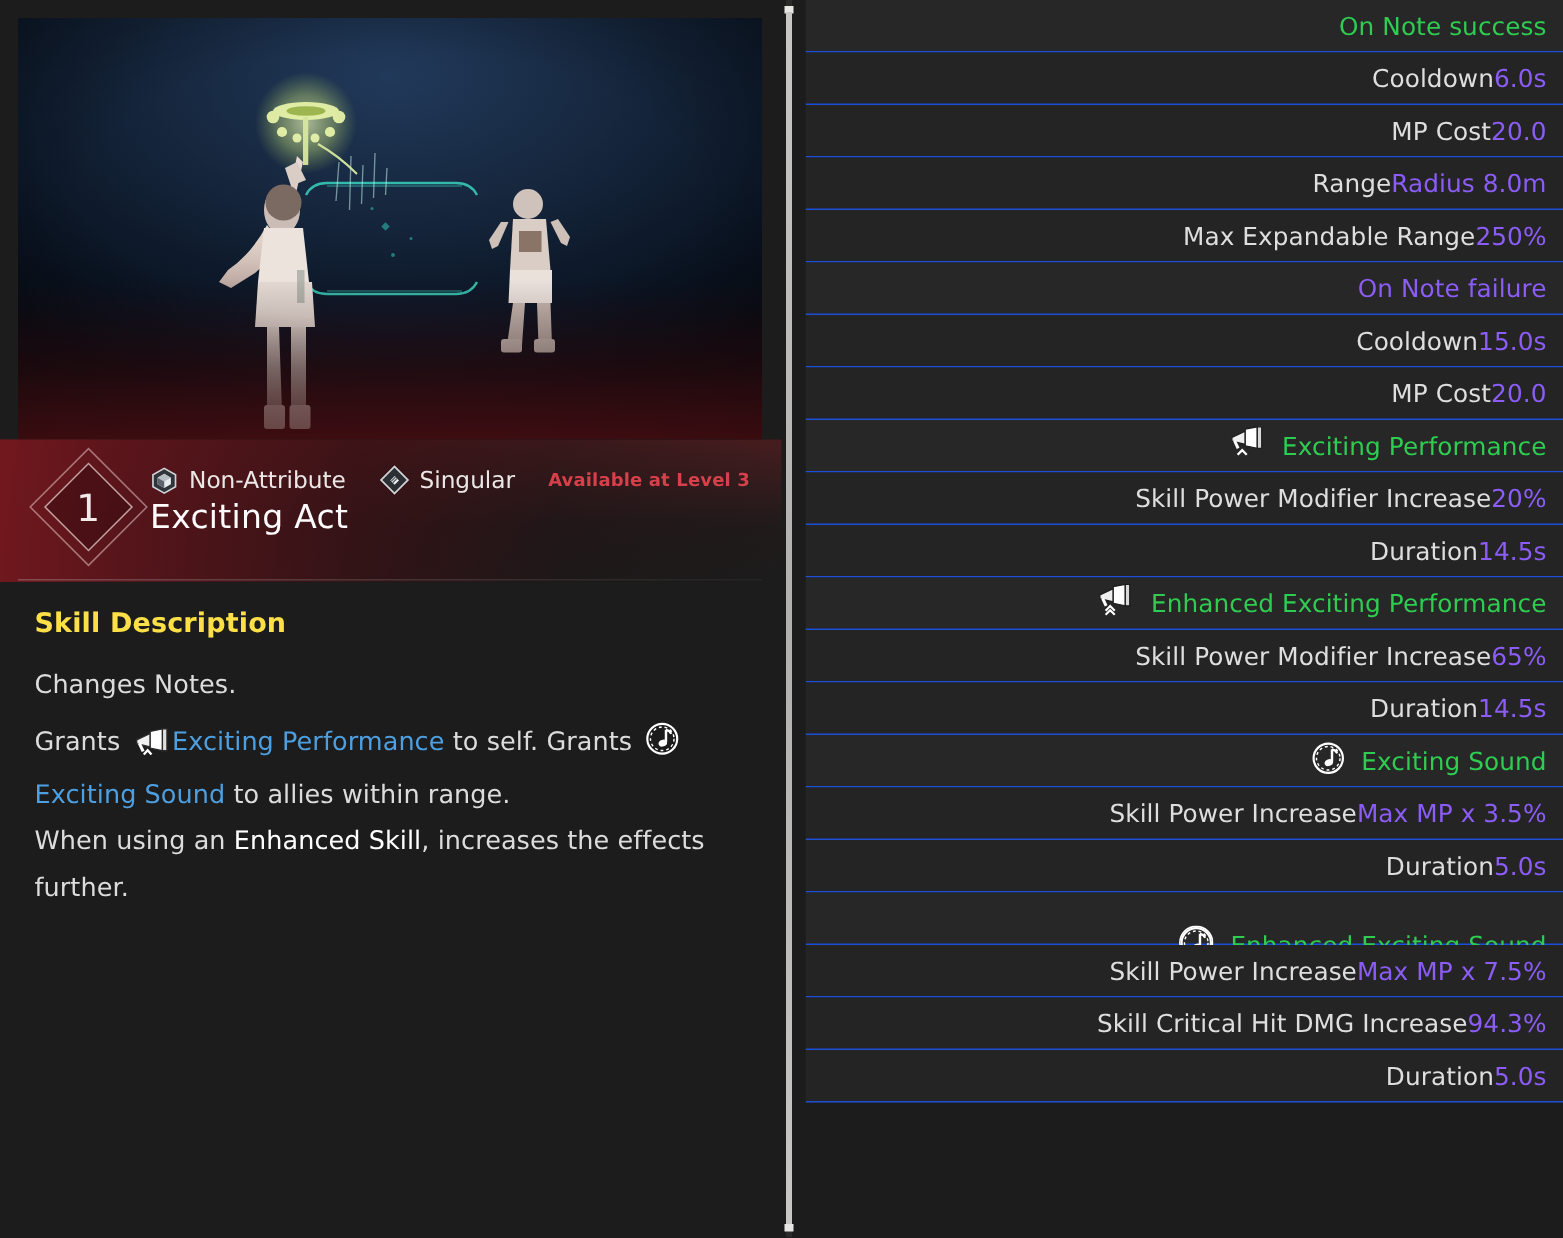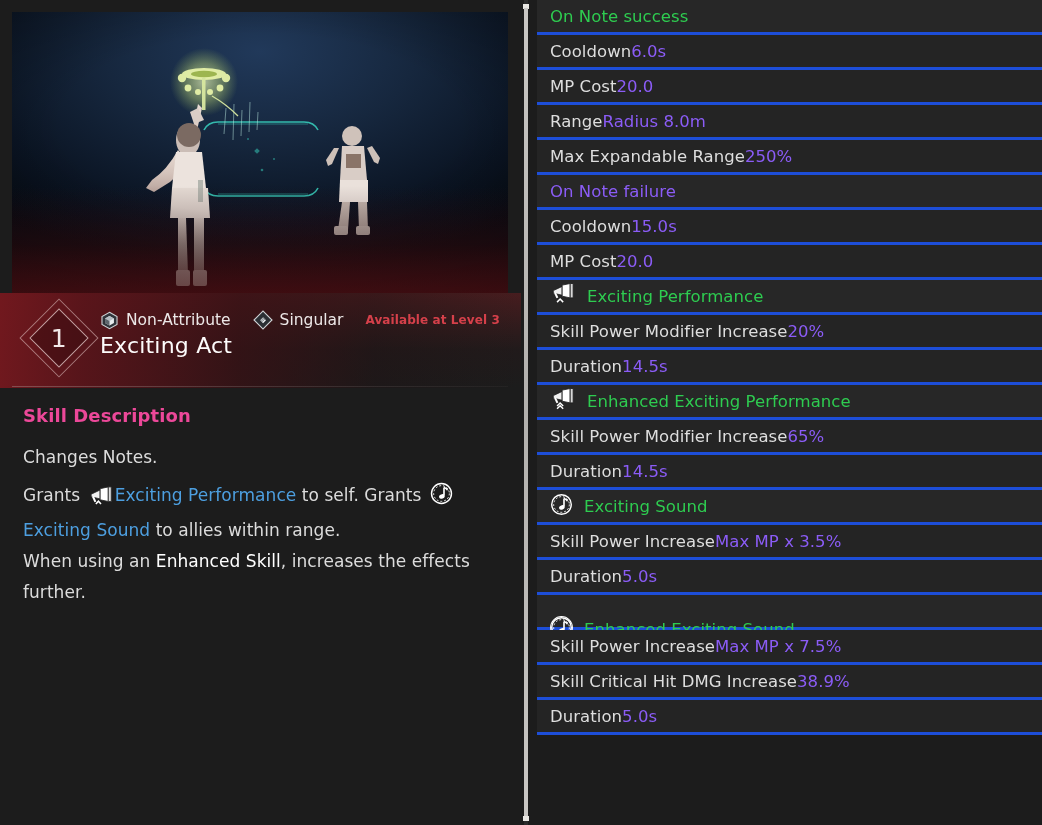--- a/index.html
+++ b/index.html
@@ -97,21 +97,21 @@
     position:absolute; left:12px; top:386px;
     width:496px; height:1px;
     background:linear-gradient(90deg, rgba(168,150,150,.42) 0%, rgba(120,110,110,.30) 60%, rgba(90,85,85,.12) 100%);
   }
 
   
   #desc-block{
     position:absolute; left:23px; top:405px; width:470px;
   }
   #desc-title{
-    color:#ec4899; font-size:18px; font-weight:600;
+    color:#fde047; font-size:18px; font-weight:600;
     letter-spacing:.1px; margin-bottom:16px;
   }
   .desc-line{
     color:#dcdcdc; font-size:17px; line-height:31px;
     letter-spacing:.05px;
   }
   #desc-notes{ margin-bottom:7px; }
   .kw{ color:#4d9fe0; }
   .inline-ico{
     display:inline-block; vertical-align:-4px;
@@ -139,25 +139,25 @@
 
   
   #right-panel{
     position:absolute;
     left:537px; top:0;
     width:505px; height:825px;
     overflow:hidden;
   }
   .stat-row{
     position:relative;
-    display:flex; align-items:center; justify-content:flex-start;
+    display:flex; align-items:center; justify-content:flex-end;
     height:35px;
     padding:0 11px 0 13px;
     background:#242424;
-    border-bottom:3px solid #1d4ed8;
+    border-bottom:1px solid #1d4ed8;
   }
   .stat-row.group{
     background:#272727;
   }
   .stat-row .label{
     color:#dedede; font-size:16.5px; letter-spacing:.05px;
     white-space:nowrap;
   }
   .stat-row .value{
     color:#8b5cf6; font-size:16.5px; letter-spacing:.05px;
@@ -475,20 +475,20 @@
             </svg></span>
           <span class="grp-pad">Enhanced Exciting Sound</span>
         </div>
       </div>
       <div class="stat-row">
         <div class="label"><span>Skill Power Increase</span></div>
         <div class="value">Max MP x 7.5%</div>
       </div>
       <div class="stat-row">
         <div class="label"><span>Skill Critical Hit DMG Increase</span></div>
-        <div class="value">38.9%</div>
+        <div class="value">94.3%</div>
       </div>
       <div class="stat-row">
         <div class="label"><span>Duration</span></div>
         <div class="value">5.0s</div>
       </div>
     </div>
 </div>
 
 </body></html>

